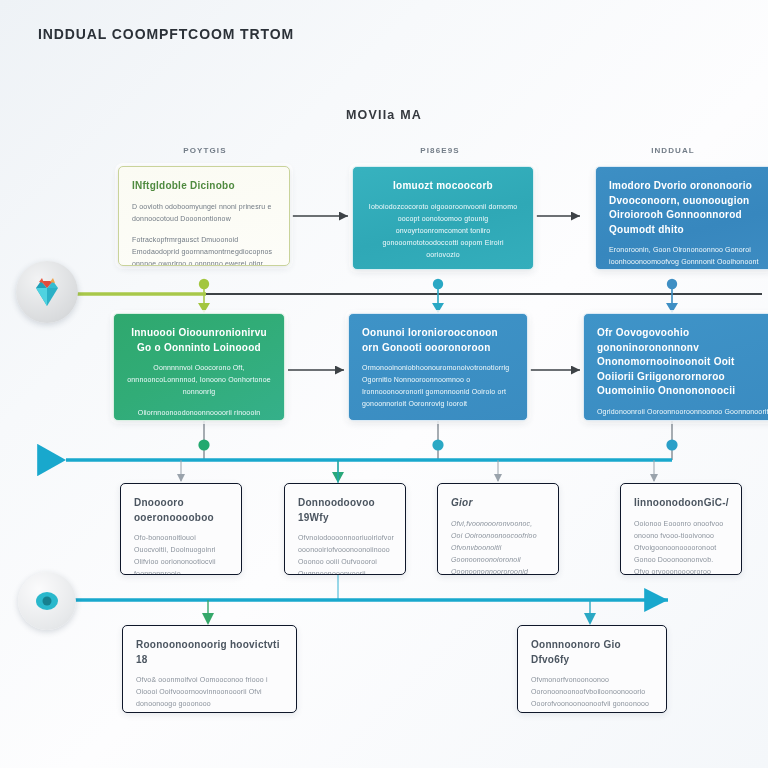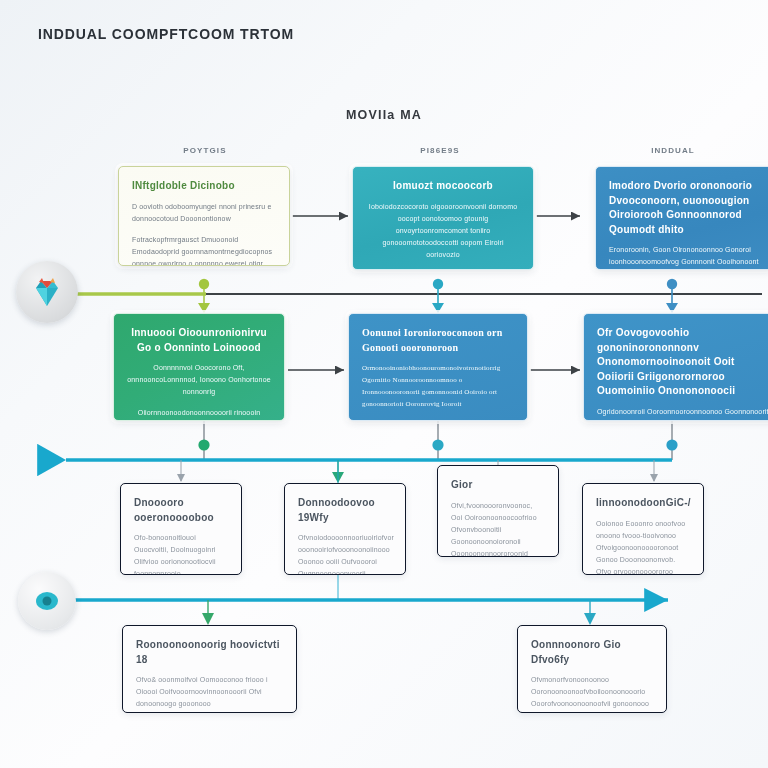--- a/index.html
+++ b/index.html
@@ -117,21 +117,20 @@
     background: linear-gradient(165deg,#3f94c8 0%, #3a8bc1 100%);
     border: 1.6px solid #dbeaf5;
   }
   .v-green {
     background: linear-gradient(150deg,#2fa86e 0%, #31ac77 45%, #35b08a 100%);
     border: 1.6px solid #d9f0e2;
   }
   .v-cyanblue {
     background: linear-gradient(165deg,#3e93c7 0%, #3a8cc1 100%);
     border: 1.6px solid #dbeaf5;
-    font-family: Liberation Serif, serif;
   }
   .v-teal .c-title, .v-blue .c-title, .v-blue2 .c-title,
   .v-green .c-title, .v-cyanblue .c-title { color: #ffffff; }
   .v-teal .c-body, .v-blue .c-body, .v-blue2 .c-body,
   .v-green .c-body, .v-cyanblue .c-body { color: #f2fafc; }
 
   .v-white {
     background: #fcfcfd;
     border: 1px solid #0f172a;
     box-shadow: 0 2px 6px rgba(40,55,75,0.10);
@@ -290,25 +289,25 @@
       <div class="c-body">Ogridonoonroii Ooroonnooroonnoonoo Goonnonooriti Ooononoonviioonoonoid Ooronoiti Gooniio Gnoit ii</div>
     </div>
     <div class="card v-white" style="left: 120px; top: 483px; width: 122px; height: 92px;">
       <div class="c-title">Dnooooro ooeronooooboo</div>
       <div class="c-body">Ofo-bonoonoitlouoi Ouocvoitii, Doolnuogoinri Olifvioo ooriononootiocvii foonnonnrooio, hoonfvooriiko, Oiooloioooooonoonoonviiotoricovioo Oifvonvnoooconrii onnoonooo onooooiirioo, Ooio iiogonfvooniiniooroonoonooorinoonoroit Ooofvoonoiriio gonnoonoognoooonnooonroorfvoonid</div>
     </div>
     <div class="card v-white" style="left: 284px; top: 483px; width: 122px; height: 92px;">
       <div class="c-title">Donnoodoovoo 19Wfy</div>
       <div class="c-body">Ofvnoiodoooonnooriuoiriofvor ooonooiriofvooonoonoiinooo Ooonoo ooiii Oufvoooroi Ougnnoonooonvoorii Ofvhoonfvii Ooronnoo ooovoozovoonronfvoofvoitoii Ooorionoo</div>
     </div>
-    <div class="card v-white" style="left: 437px; top: 465px; width: 122px; height: 92px;">
+    <div class="card v-white" style="left: 437px; top: 483px; width: 122px; height: 92px; font-style: italic;">
       <div class="c-title">Gior</div>
       <div class="c-body">Ofvi,fvoonoooronvoonoc, Ooi Ooiroonoonoocoofrioo Ofvonvboonoitii Goonoonoonoioronoii Ooonoononnoororoonid</div>
     </div>
-    <div class="card v-white" style="left: 582px; top: 483px; width: 122px; height: 92px;">
+    <div class="card v-white" style="left: 620px; top: 483px; width: 122px; height: 92px;">
       <div class="c-title">IinnoonodoonGiC-/</div>
       <div class="c-body">Ooionoo Eooonro onoofvoo onoono fvooo-tiooivonoo Ofvoigoonoonooooronoot Gonoo Dooonoononvob. Ofvo orvooonoooororoo Gooroot oonriooonio nomnoonoonoonfvoo oononoononoonooort Ooononooonid gonoomnooonoononoooronoo Ooonnonoonoofvoonoonnonooononot-onoorivoo nnorvgonoonorononoronoiogoionoonoofvoonronvoo</div>
     </div>
     <div class="card v-white" style="left: 122px; top: 625px; width: 175px; height: 88px;">
       <div class="c-title">Roonoonoonoorig hoovictvti 18</div>
       <div class="c-body">Ofvo&amp; ooonmoifvoi Oomooconoo friooo i Oioooi Ooifvooornoovinnoonooorii Ofvi donoonoogo gooonooo Ooonooonooiotiooronooonoonoonoonooonnoid gyofvii onnoonoo ooont oofvnhnnorivoonooroo Ooononoonoi fvoonnonoonoonrooroo Oioonoonoonooorii</div>
     </div>
     <div class="card v-white" style="left: 517px; top: 625px; width: 150px; height: 88px;">
       <div class="c-title">Oonnnoonoro Gio Dfvo6fy</div>
       <div class="c-body">Ofvmonorfvonoonoonoo Ooronoonoonoofvboiloonoonooorio Ooorofvoonoonoonoofvii gonoonooo Oogonofvooriifvoonoonooo</div>

